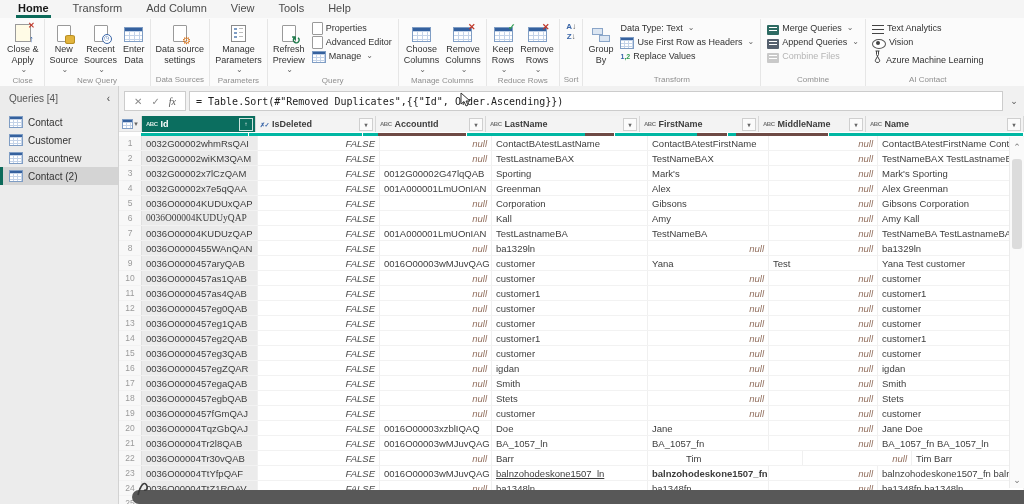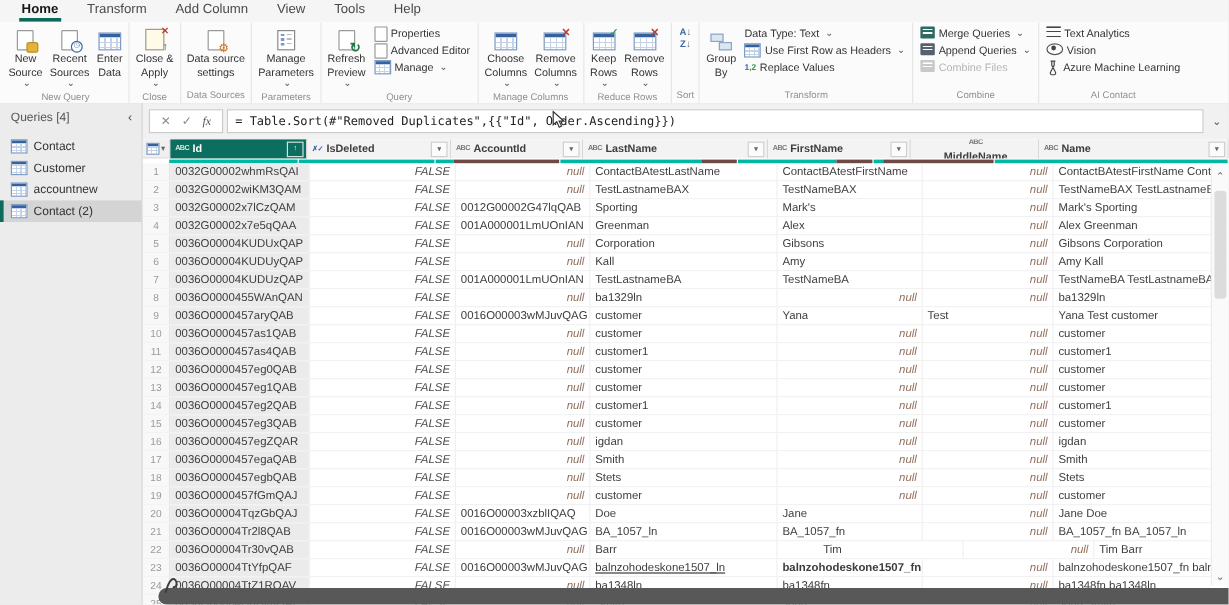--- a/index.html
+++ b/index.html
@@ -12,21 +12,21 @@
   .mtab.active::after{content:"";position:absolute;left:10px;right:10px;bottom:0;height:3px;background:#0c6a5a;}
   
   .ribbon{height:67px;background:#fbfbfb;border-bottom:1px solid #d6d6d6;display:flex;padding:1px 2px 0 2px;}
   .group{display:flex;flex-direction:column;padding:0 2px;border-right:1px solid #e6e6e6;}
   .gbody{flex:1;display:flex;align-items:flex-start;}
   .glabel{text-align:center;font-size:8px;color:#8f8f8f;padding:1px 2px 2px 2px;white-space:nowrap;}
   .big{display:flex;flex-direction:column;align-items:center;font-size:9px;color:#333;
        padding:2px 3px 0 3px;line-height:1.2;text-align:center;white-space:nowrap;}
   .big .ic{height:21px;display:flex;align-items:flex-end;justify-content:center;margin-bottom:2px;position:relative;}
   .smallcol{display:flex;flex-direction:column;gap:1px;padding:3px 2px 0 2px;}
-  .small{display:flex;align-items:flex-start;gap:3px;font-size:9px;color:#333;padding:0 2px;line-height:13px;white-space:nowrap;}
+  .small{display:flex;align-items:flex-end;gap:3px;font-size:9px;color:#333;padding:0 2px;line-height:13px;white-space:nowrap;}
   .small.disabled{color:#b5b5b5;}
   .dd::after{content:"⌄";font-size:8px;color:#666;margin-left:2px;position:relative;top:-1px;}
   
   .ipage{width:12px;height:15px;border:1px solid #9a9a9a;background:#fff;border-radius:1px;position:relative;display:inline-block;}
   .ipage .cyl{position:absolute;right:-5px;bottom:-3px;width:8px;height:7px;background:#e2b43c;border-radius:3px/2px;border:1px solid #b88e23;}
   .itbl{width:17px;height:13px;border:1px solid #7f9dc4;display:inline-block;position:relative;
         background:linear-gradient(#35619e 0 3px,transparent 3px),
         repeating-linear-gradient(to right,transparent 0 4px,#c4d3e8 4px 5px),
         repeating-linear-gradient(to bottom,transparent 0 3px,#c4d3e8 3px 4px);background-color:#fff;}
   .itbl .bdg{position:absolute;right:-4px;top:-5px;font-size:9px;line-height:9px;font-weight:bold;}
@@ -123,20 +123,33 @@
     <div class="mtab">Tools</div>
     <div class="mtab">Help</div>
   </div>
 
   <div class="ribbon">
 
     <div class="group">
       <div class="gbody">
         <div class="big dd">
           <span class="ic">
+              <span class="closeapply"></span>
+            </span>
+          <span>Close &amp;</span>
+            <span>Apply</span>
+        </div>
+      </div>
+      <div class="glabel">Close</div>
+    </div>
+
+    <div class="group">
+      <div class="gbody">
+        <div class="big dd">
+          <span class="ic">
               <span class="ipage">
                 <span class="cyl"></span>
               </span>
             </span>
           <span>New</span>
             <span>Source</span>
         </div>
         <div class="big dd">
           <span class="ic">
               <span class="ipage">
@@ -148,33 +161,20 @@
         </div>
         <div class="big">
           <span class="ic">
               <span class="itbl"></span>
             </span>
           <span>Enter</span>
             <span>Data</span>
         </div>
       </div>
       <div class="glabel">New Query</div>
-    </div>
-
-    <div class="group">
-      <div class="gbody">
-        <div class="big dd">
-          <span class="ic">
-              <span class="closeapply"></span>
-            </span>
-          <span>Close &amp;</span>
-            <span>Apply</span>
-        </div>
-      </div>
-      <div class="glabel">Close</div>
     </div>
 
     <div class="group">
       <div class="gbody">
         <div class="big">
           <span class="ic">
               <span class="ipage">
                 <span class="gear">⚙</span>
               </span>
             </span>
@@ -412,21 +412,21 @@
           <div class="hcell" style="width: 147px; min-width: 147px;">
             <span class="typ">ABC</span>
             <span>LastName</span>
             <span class="flt">▾</span>
           </div>
           <div class="hcell" style="width: 112px; min-width: 112px;">
             <span class="typ">ABC</span>
             <span>FirstName</span>
             <span class="flt">▾</span>
           </div>
-          <div class="hcell" style="width: 100px; min-width: 100px; flex-direction: column;">
+          <div class="hcell" style="width: 100px; min-width: 100px;">
             <span class="typ">ABC</span>
             <span>MiddleName</span>
             <span class="flt">▾</span>
           </div>
           <div class="hcell" style="flex: 1 1 0%;">
             <span class="typ">ABC</span>
             <span>Name</span>
             <span class="flt">▾</span>
           </div>
         </div>
@@ -507,21 +507,21 @@
             <div class="c selcol" style="width: 107px; min-width: 107px;">0036O00004KUDUxQAP</div>
             <div class="c fal" style="width: 113px; min-width: 113px;">FALSE</div>
             <div class="c nul" style="width: 103px; min-width: 103px;">null</div>
             <div class="c" style="width: 147px; min-width: 147px;">Corporation</div>
             <div class="c" style="width: 112px; min-width: 112px;">Gibsons</div>
             <div class="c nul" style="width: 100px; min-width: 100px;">null</div>
             <div class="c" style="flex: 1 1 0%;">Gibsons Corporation</div>
           </div>
           <div class="r">
             <div class="rn">6</div>
-            <div class="c selcol" style="width: 107px; min-width: 107px;">0036O00004KUDUyQAP</div>
+            <div class="c selcol" style="width: 107px; min-width: 107px; font-family: Liberation Serif, serif;">0036O00004KUDUyQAP</div>
             <div class="c fal" style="width: 113px; min-width: 113px;">FALSE</div>
             <div class="c nul" style="width: 103px; min-width: 103px;">null</div>
             <div class="c" style="width: 147px; min-width: 147px;">Kall</div>
             <div class="c" style="width: 112px; min-width: 112px;">Amy</div>
             <div class="c nul" style="width: 100px; min-width: 100px;">null</div>
             <div class="c" style="flex: 1 1 0%;">Amy Kall</div>
           </div>
           <div class="r">
             <div class="rn">7</div>
             <div class="c selcol" style="width: 107px; min-width: 107px;">0036O00004KUDUzQAP</div>

